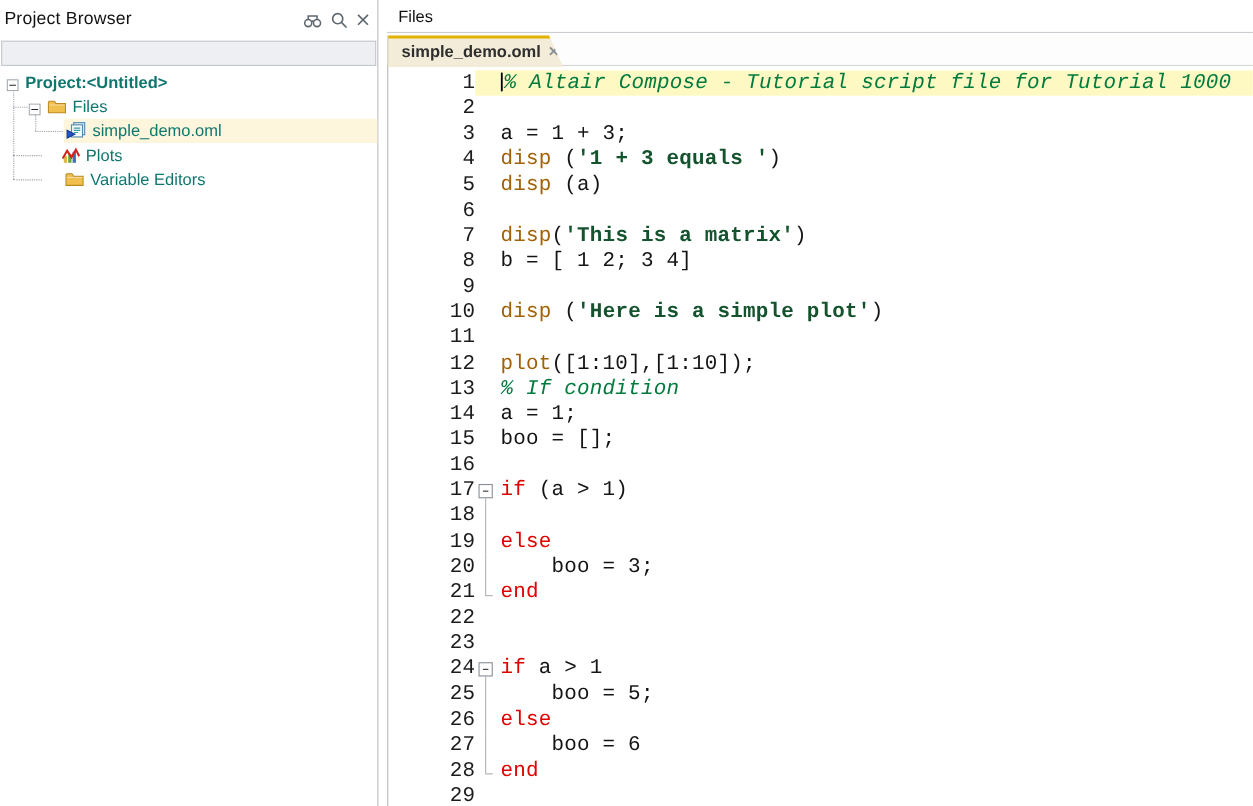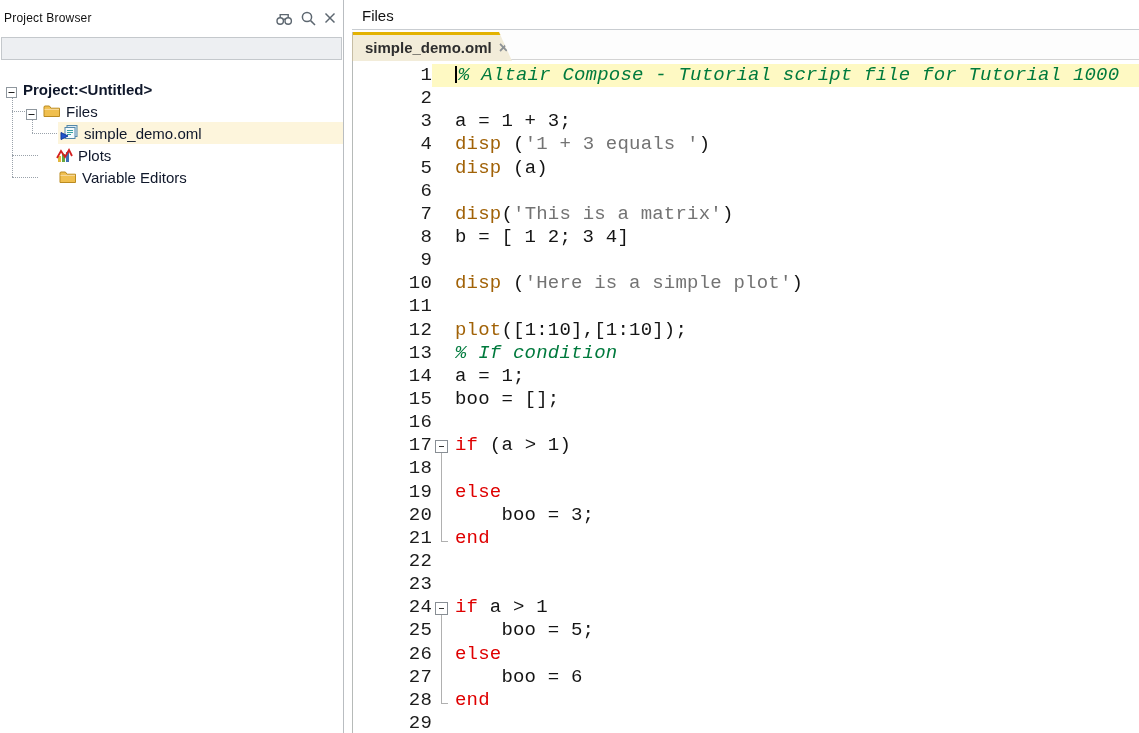--- a/index.html
+++ b/index.html
@@ -2,25 +2,25 @@
 <html><head>
 <meta charset="utf-8">
 <style>
   * { margin:0; padding:0; box-sizing:border-box; }
   html,body { width:1139px; height:733px; background:#fff; overflow:hidden; }
   .app { display:flex; width:1139px; height:733px; font-family:"Liberation Sans", sans-serif; background:#fff; }
 
   
   .left-panel { width:344px; flex:none; background:#fff; border-right:1px solid #b9bdc1; position:relative; }
   .panel-header { height:36px; display:flex; align-items:center; justify-content:space-between; padding:0 6px 0 4px; }
-  .panel-title { font-size:12px; color:#111; letter-spacing:0.2px; }
+  .panel-title { font-size:16px; color:#111; letter-spacing:0.2px; }
   .panel-icons { display:flex; align-items:center; gap:6px; }
   .panel-icons svg { display:block; cursor:pointer; }
   .panel-toolbar { margin:1px 1px 0 1px; height:23px; background:#edeff2; border:1px solid #c4c8cc; }
-  .tree { position:relative; margin-top:18px; font-size:15px; color:#0f172a; }
+  .tree { position:relative; margin-top:4px; font-size:15px; color:#0f766e; }
   .tree-conn { position:absolute; z-index:0; }
   .vdot { border-left:1px dotted #9aa2aa; width:0; }
   .hdot { border-top:1px dotted #9aa2aa; height:0; }
   .tree-row { position:relative; z-index:1; height:22px; display:flex; align-items:center; cursor:default; }
   .tree-row .expander { width:11px; height:11px; flex:none; margin-right:6px; cursor:pointer; }
   .tree-row .ticon { flex:none; margin-right:5px; display:flex; align-items:center; }
   .tree-label { white-space:nowrap; }
   .tree-label.bold { font-weight:bold; }
   .sel-wrap { flex:1; display:flex; align-items:center; height:22px; background:#fdf5dc; padding-left:2px; }
 
@@ -52,21 +52,21 @@
                         background-position:center; background-repeat:no-repeat; cursor:pointer; }
   .fold-mid::before   { content:''; position:absolute; left:9px; top:0; bottom:0; border-left:1px solid #b0b0b0; }
   .fold-end::before   { content:''; position:absolute; left:9px; top:0; height:14px; border-left:1px solid #b0b0b0; }
   .fold-end::after    { content:''; position:absolute; left:9px; top:14px; width:7px; border-top:1px solid #b0b0b0; }
 
   .cursor { display:inline-block; width:2px; height:17px; background:#000; vertical-align:-3px; margin-right:1px; }
 
   .c-def  { color:#141414; }
   .c-com  { color:#007a3d; font-style:italic; }
   .c-kw   { color:#a16207; }
-  .c-str  { color:#737373; }
+  .c-str  { color:#14532d;font-weight:bold; }
   .c-flow { color:#df0000; font-weight:normal; }
 </style>
 </head>
 <body>
 
 <div class="app">
 
   <aside class="left-panel">
     <div class="panel-header">
       <span class="panel-title">Project Browser</span>

